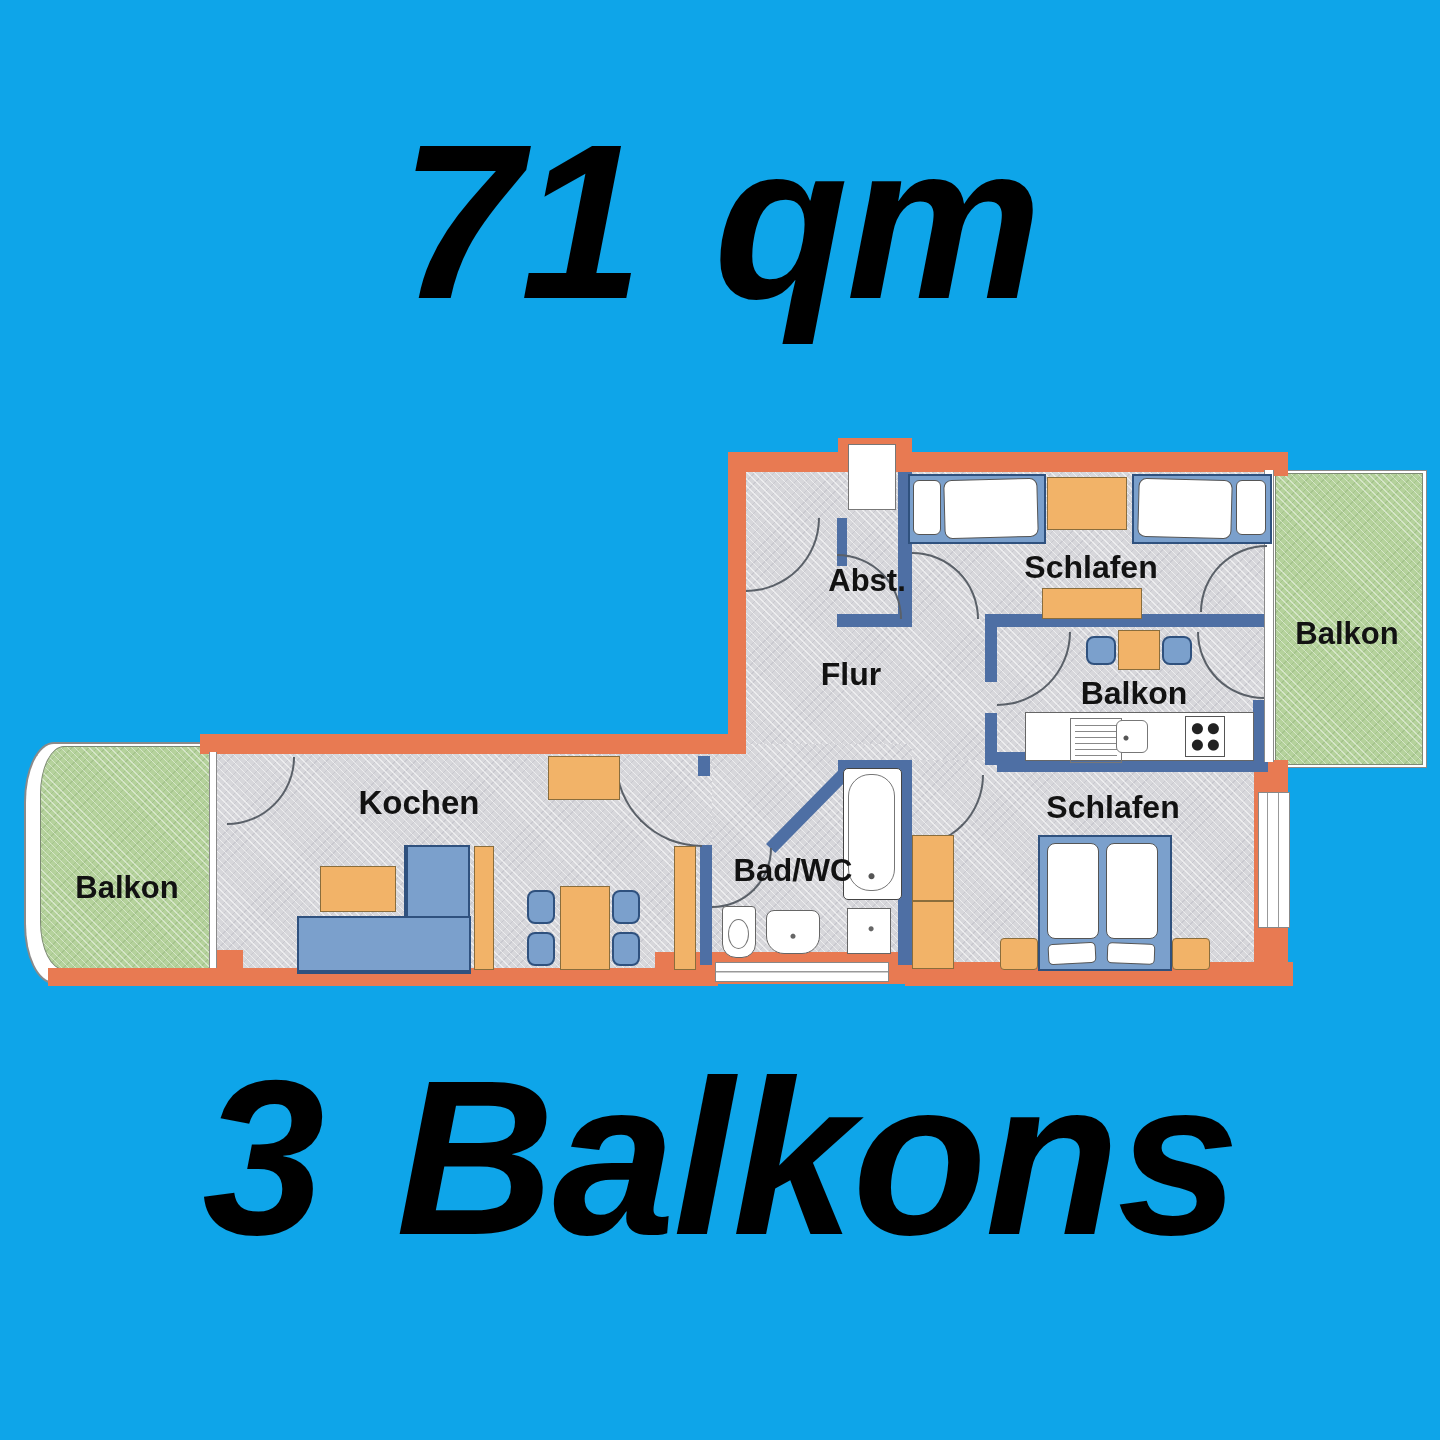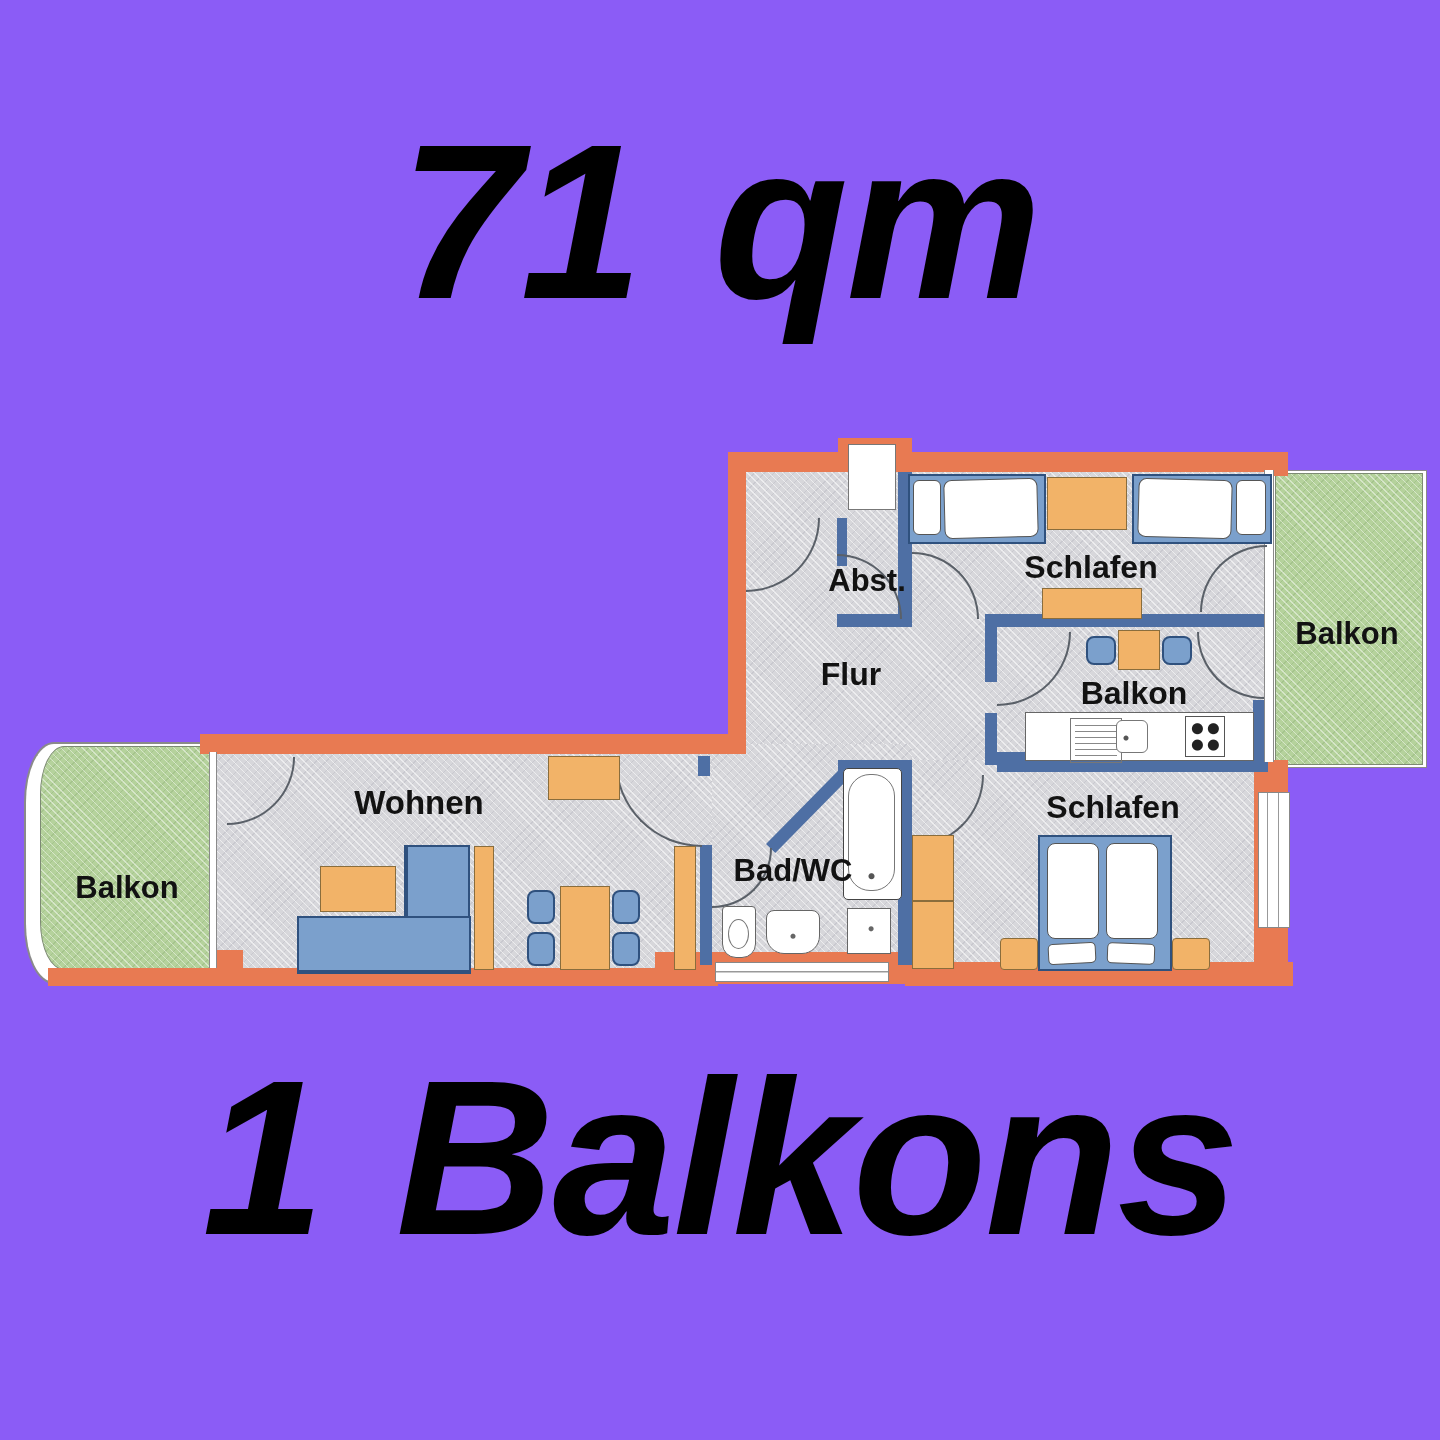--- a/index.html
+++ b/index.html
@@ -1,16 +1,16 @@
 <!DOCTYPE html>
 <html style="--exterior-wall: #e87a52; --interior-wall: #4e6fa4; --floor: #d7d7db; --balcony: #b5d29c; --furniture-wood: #f2b368; --furniture-blue: #7ba0cc;"><head>
 <meta charset="utf-8">
 <style>
   html,body{margin:0;padding:0;background:#fff;}
-  #stage{position:relative;width:1440px;height:1440px;background:#8b5cf6;overflow:hidden;
+  #stage{position:relative;width:1440px;height:1440px;background:#0ea5e9;overflow:hidden;
          font-family:"Liberation Sans",sans-serif;}
   .abs{position:absolute;}
   .big-title{position:absolute;left:0;right:0;text-align:center;
              font-size:220px;line-height:1;font-weight:bold;font-style:italic;
              color:#000;word-spacing:14px;letter-spacing:-2px;}
   .floor{position:absolute;background-color:var(--floor);
          background-image:repeating-linear-gradient(45deg,rgba(255,255,255,.55) 0 1px,transparent 1px 5px),
                           repeating-linear-gradient(-45deg,rgba(150,150,165,.22) 0 1px,transparent 1px 7px);}
   .wallo{position:absolute;background:var(--exterior-wall);}
   .wallb{position:absolute;background:var(--interior-wall);}
@@ -25,21 +25,21 @@
   .arc{position:absolute;border:0 solid #5a6068;}
   .lbl{position:absolute;transform:translate(-50%,-50%);white-space:nowrap;
        color:#121212;font-weight:600;}
 </style>
 </head>
 <body>
 
 <div id="stage">
 
   <div class="big-title" style="top:112px;">71 qm</div>
-  <div class="big-title" style="top:1048px;">1 Balkons</div>
+  <div class="big-title" style="top:1048px;">3 Balkons</div>
 
   <div class="abs" style="left:0;top:0;width:1440px;height:1440px;">
 
     <div class="floor" style="left:746px;top:470px;width:522px;height:292px;"></div>
     <div class="floor" style="left:712px;top:744px;width:200px;height:223px;"></div>
     <div class="floor" style="left:912px;top:760px;width:346px;height:206px;"></div>
     <div class="floor" style="left:215px;top:752px;width:497px;height:218px;"></div>
 
     <div class="rail" style="left:24px;top:742px;width:190px;height:238px;border:2px solid #8a8a8a;border-right:none;border-radius:30px 0 0 30px / 60px 0 0 60px;"></div>
     <div class="green" style="left:40px;top:746px;width:175px;height:222px;border-radius:24px 0 0 24px / 48px 0 0 48px;"></div>
@@ -134,21 +134,21 @@
     <div class="furno" style="left:1000px;top:938px;width:36px;height:30px;border-radius:4px;"></div>
     <div class="furnb" style="left:1038px;top:835px;width:130px;height:132px;">
       <div class="white" style="left:7px;top:6px;width:50px;height:94px;border-radius:8px;border-color:#555;"></div>
       <div class="white" style="left:66px;top:6px;width:50px;height:94px;border-radius:8px;border-color:#555;"></div>
       <div class="white" style="left:8px;top:106px;width:46px;height:19px;border-radius:5px;border-color:#555;transform:rotate(-3deg);"></div>
       <div class="white" style="left:67px;top:106px;width:46px;height:19px;border-radius:5px;border-color:#555;transform:rotate(2deg);"></div>
     </div>
     <div class="furno" style="left:1172px;top:938px;width:36px;height:30px;border-radius:4px;"></div>
 
     <div class="lbl" style="left:127px;top:888px;font-size:31px;">Balkon</div>
-    <div class="lbl" style="left:419px;top:803px;font-size:33px;">Wohnen</div>
+    <div class="lbl" style="left:419px;top:803px;font-size:33px;">Kochen</div>
     <div class="lbl" style="left:793px;top:871px;font-size:31px;">Bad/WC</div>
     <div class="lbl" style="left:851px;top:674px;font-size:32px;">Flur</div>
     <div class="lbl" style="left:867px;top:581px;font-size:31px;">Abst.</div>
     <div class="lbl" style="left:1091px;top:567px;font-size:32px;">Schlafen</div>
     <div class="lbl" style="left:1134px;top:693px;font-size:32px;">Balkon</div>
     <div class="lbl" style="left:1113px;top:807px;font-size:32px;">Schlafen</div>
     <div class="lbl" style="left:1347px;top:634px;font-size:31px;">Balkon</div>
   </div>
 </div>
 

